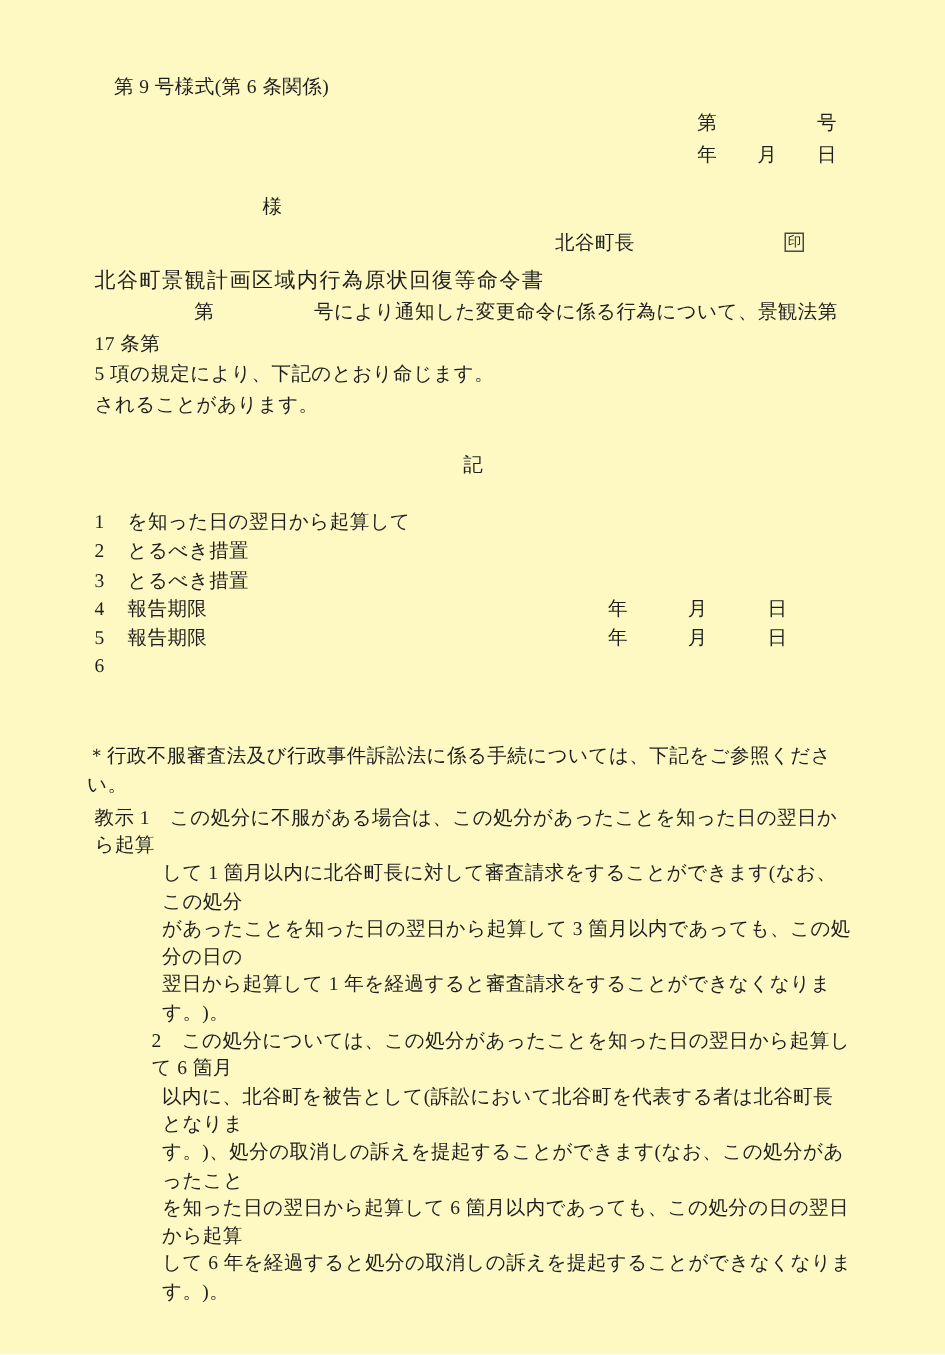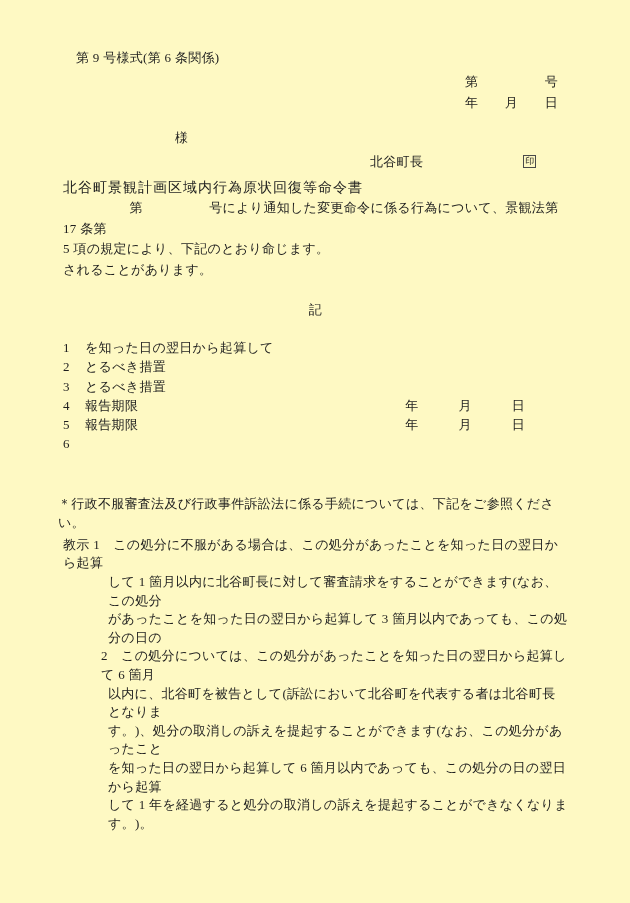--- a/index.html
+++ b/index.html
@@ -103,20 +103,21 @@
       <span class="list-date"></span>
     </div>
   </div>
 
   <div class="ref-note">＊行政不服審査法及び行政事件訴訟法に係る手続については、下記をご参照ください。</div>
 
   <div class="kyoji-block">
     <div class="kyoji-line kyoji-first1">教示 1　この処分に不服がある場合は、この処分があったことを知った日の翌日から起算</div>
     <div class="kyoji-line">して 1 箇月以内に北谷町長に対して審査請求をすることができます(なお、この処分</div>
     <div class="kyoji-line">があったことを知った日の翌日から起算して 3 箇月以内であっても、この処分の日の</div>
+    <div class="kyoji-line">翌日から起算して 1 年を経過すると審査請求をすることができなくなります。)。</div>
     <div class="kyoji-line kyoji-first2">2　この処分については、この処分があったことを知った日の翌日から起算して 6 箇月</div>
     <div class="kyoji-line">以内に、北谷町を被告として(訴訟において北谷町を代表する者は北谷町長となりま</div>
     <div class="kyoji-line">す。)、処分の取消しの訴えを提起することができます(なお、この処分があったこと</div>
     <div class="kyoji-line">を知った日の翌日から起算して 6 箇月以内であっても、この処分の日の翌日から起算</div>
-    <div class="kyoji-line">して 1 年を経過すると処分の取消しの訴えを提起することができなくなります。)。</div>
+    <div class="kyoji-line">して 6 年を経過すると処分の取消しの訴えを提起することができなくなります。)。</div>
   </div>
 
 </div>
 
 </body></html>

